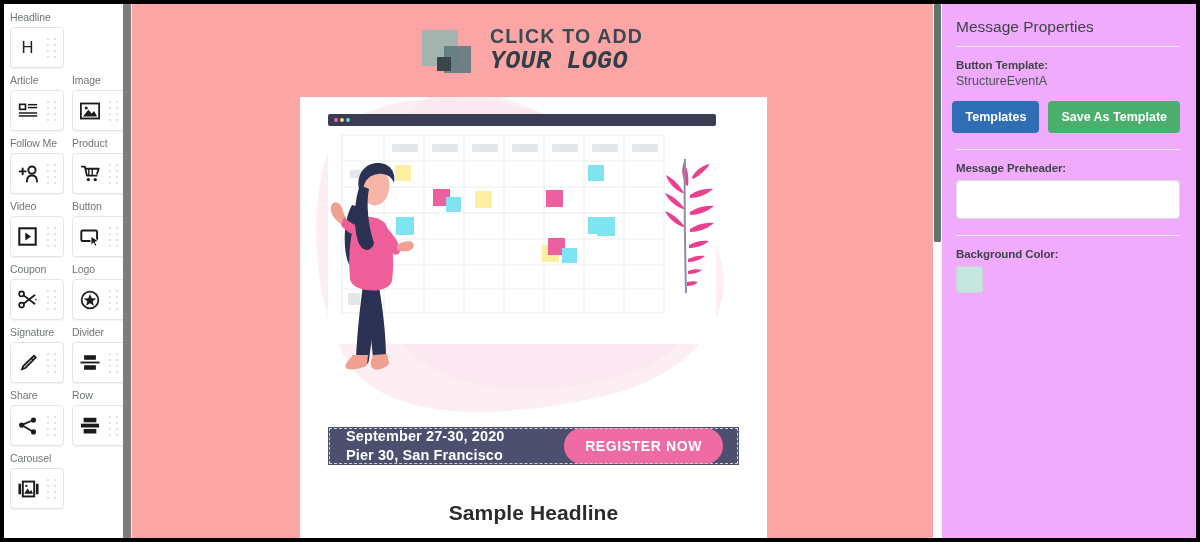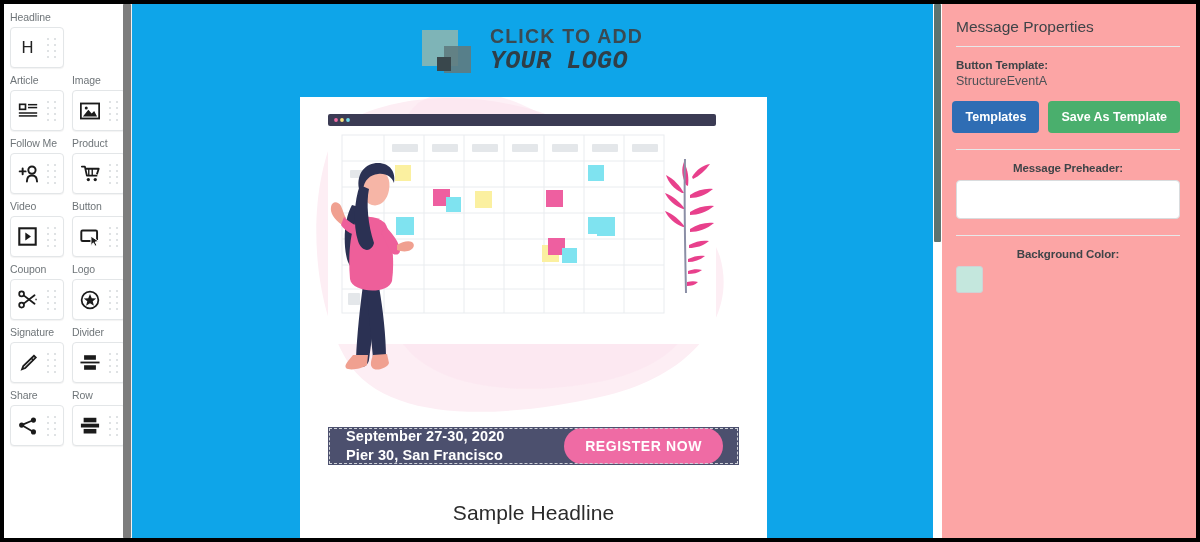--- a/index.html
+++ b/index.html
@@ -196,30 +196,30 @@
     font-family: "Liberation Sans", sans-serif;
   }
 
   
   #headline-block {
     padding: 24px 10px 26px;
     text-align: center;
   }
   #headline-text {
     font-size: 21px;
-    font-weight: normal;
+    font-weight: bold;
     color: #2b2b2b;
     letter-spacing: .1px;
   }
 
   
   #props {
     flex: 0 0 254px;
     width: 254px; height: 534px;
-    background: #fca5a5;
+    background: #f0abfc;
     padding: 14px 16px 0 14px;
     overflow: hidden;
   }
   #props-title {
     font-size: 15.5px;
     color: #3f4448;
     font-weight: normal;
     padding-bottom: 10px;
   }
   .hr { height: 1px; background: #e7e9ea; margin: 0 0 12px 0; }
@@ -262,21 +262,21 @@
     font-family: "Liberation Sans", sans-serif;
     margin-bottom: 16px;
   }
   #bg-swatch {
     width: 27px; height: 27px;
     background: #c4e7dd;
     border: 1px solid #cfd3d5;
     border-radius: 3px;
     cursor: pointer;
   }
-  .mb6 { margin-bottom: 6px; text-align: center; }
+  .mb6 { margin-bottom: 6px; }
 </style>
 </head>
 <body>
 
 <div id="app">
 
   <div id="palette">
     <div id="palette-inner">
 
       <div class="pal-row">
@@ -583,32 +583,56 @@
                 <i></i>
                 <i></i>
                 <i></i>
                 <i></i>
               </span>
           </div>
         </div>
       </div>
 
       <div class="pal-row">
+        <div class="pal-cell">
+          <div class="pal-label">Carousel</div>
+          <div class="pal-tile">
+            <span>
+              <svg width="21" height="18" viewBox="0 0 24 20">
+                <rect x="0.5" y="4" width="3" height="12" fill="#1b1b1b"></rect>
+                <rect x="20.5" y="4" width="3" height="12" fill="#1b1b1b"></rect>
+                <rect x="5.5" y="1.5" width="13" height="17" fill="none" stroke="#1b1b1b" stroke-width="2.2"></rect>
+                <circle cx="9.5" cy="6.5" r="1.3" fill="#1b1b1b"></circle>
+                <path d="M7 15.5 L11 9.5 L13.5 13 L15.5 11 L17 15.5 Z" fill="#1b1b1b"></path>
+              </svg>
+            </span>
+            <span class="grip">
+                <i></i>
+                <i></i>
+                <i></i>
+                <i></i>
+                <i></i>
+                <i></i>
+                <i></i>
+                <i></i>
+              </span>
+          </div>
+        </div>
         <div class="pal-cell"></div>
       </div>
 
     </div>
 
     <div id="pal-scroll-track">
       <div id="pal-scroll-thumb"></div>
     </div>
   </div>
 
   <div id="canvas-wrap">
-    <div id="canvas" style="background: #0ea5e9;">
+    <div id="canvas" style="background: #fca5a5;">
 
       <div id="logo-block">
         <div id="logo-inner">
           <div id="logo-mark">
             <span class="sq sq1"></span>
             <span class="sq sq2"></span>
             <span class="sq sq3"></span>
           </div>
           <div id="logo-text">
             <div id="logo-l1">CLICK TO ADD</div>

